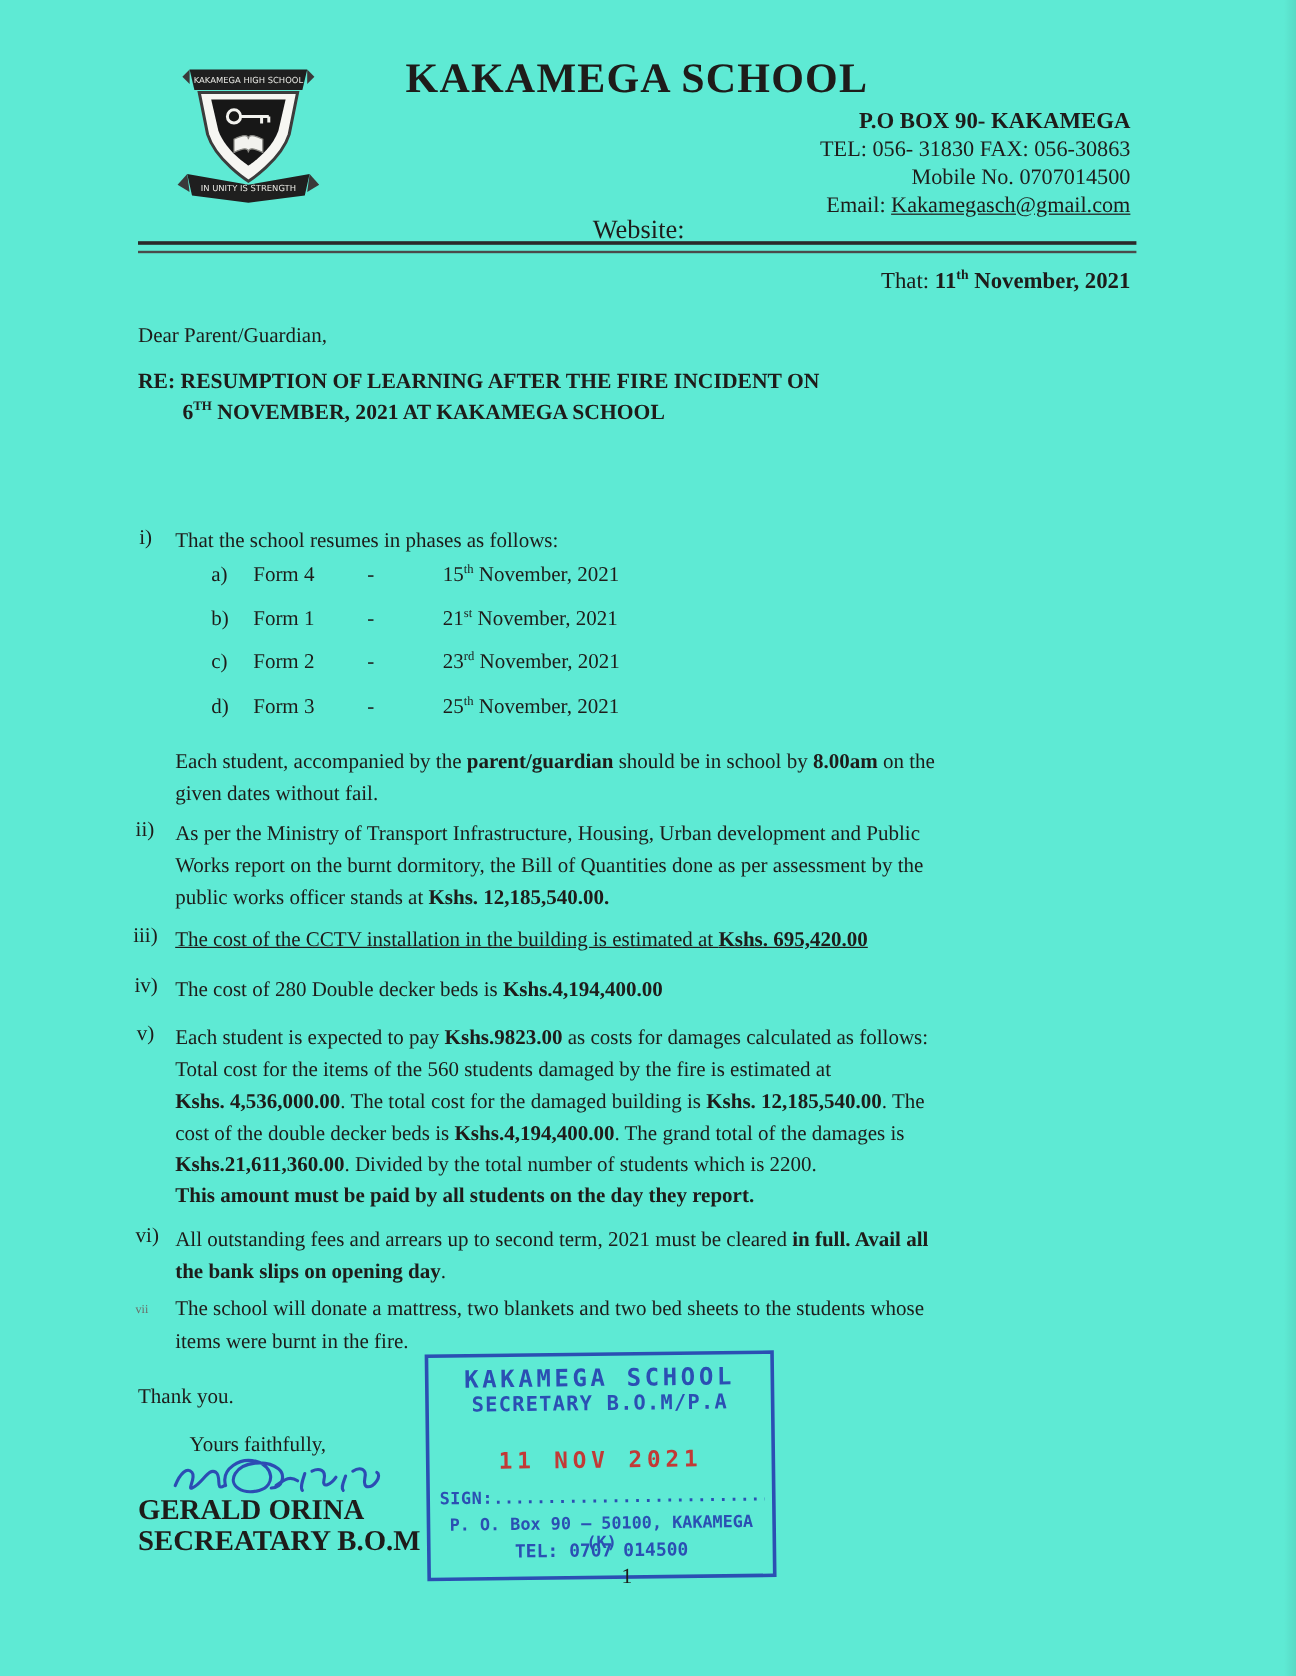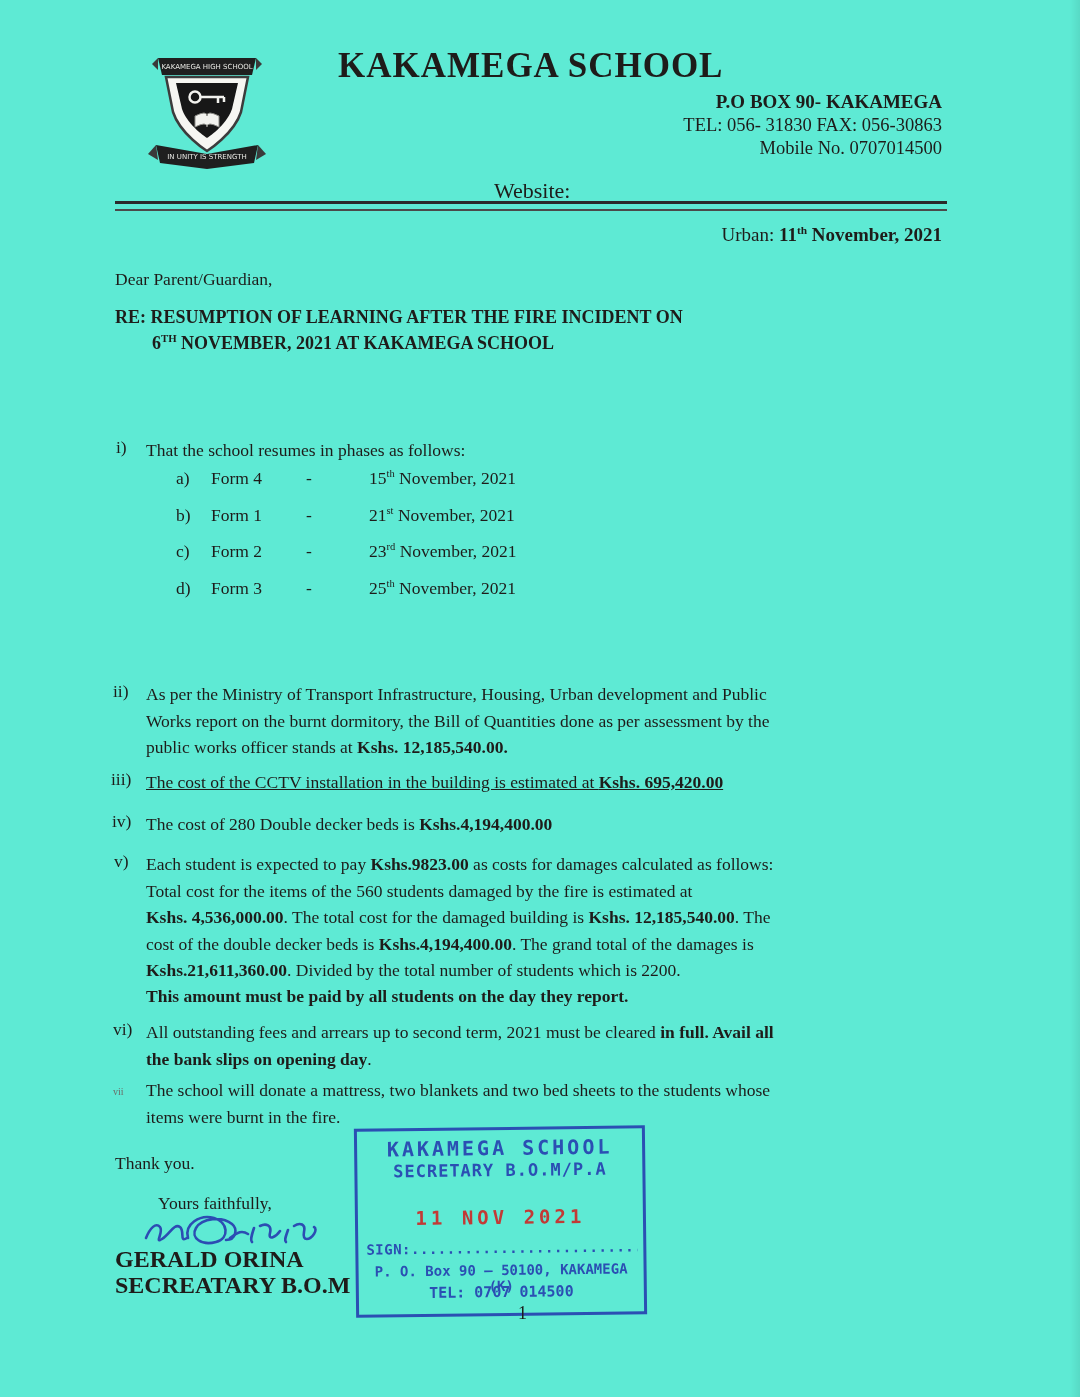--- a/index.html
+++ b/index.html
@@ -68,25 +68,26 @@
       <path d="M112,95 L120,104 L110,110 Z" fill="#3a3a3a"></path>
       <text x="61" y="109" font-size="7" fill="#e9e9e4" text-anchor="middle" font-family="DejaVu Sans, sans-serif">IN UNITY IS STRENGTH</text>
     </svg>
   </div>
 
   <div class="blk school-title">KAKAMEGA SCHOOL</div>
   <div class="blk contact">
     <div class="line1">P.O BOX 90- KAKAMEGA</div>
     <div>TEL: 056- 31830 FAX: 056-30863</div>
     <div>Mobile No. 0707014500</div>
+    <div><span>Email: </span><span class="u">Kakamegasch@gmail.com</span></div>
   </div>
   <div class="blk website">Website:</div>
   <div class="abs rule"></div>
 
-  <div class="blk date-line"><span>Urban: </span><span class="b">11</span><sup class="b">th</sup><span class="b"> November, 2021</span></div>
+  <div class="blk date-line"><span>That: </span><span class="b">11</span><sup class="b">th</sup><span class="b"> November, 2021</span></div>
 
   <div class="blk" style="left:115px; top:266px;"><span>Dear Parent/Guardian,</span></div>
 
   <div class="blk subject" style="left:115px; top:304px;"><span>RE: RESUMPTION OF LEARNING AFTER THE FIRE INCIDENT ON</span></div>
   <div class="blk subject" style="left:152px; top:330px;"><span>6</span><sup>TH</sup><span> NOVEMBER, 2021 AT KAKAMEGA SCHOOL</span></div>
 
 
   <span class="marker" style="left:116px; top:437px;">i)</span>
   <div class="blk" style="left:146px; top:437px; width:780px;"><span>That the school resumes in phases as follows:</span></div>
 
@@ -110,20 +111,21 @@
         <span class="fdate">23<sup>rd</sup> November, 2021</span>
       </div>
       <div class="form-row">
         <span class="fm">d)</span>
         <span class="fn">Form 3</span>
         <span class="fd">-</span>
         <span class="fdate">25<sup>th</sup> November, 2021</span>
       </div>
     </div>
 
+  <div class="blk" style="left:146px; top:621px; width:790px;"><span>Each student, accompanied by the </span><span class="b">parent/guardian</span><span> should be in school by </span><span class="b">8.00am</span><span> on the</span><br><span>given dates without fail.</span></div>
 
   <span class="marker" style="left:113px; top:681px;">ii)</span>
   <div class="blk" style="left:146px; top:681px; width:790px;"><span>As per the Ministry of Transport Infrastructure, Housing, Urban development and Public</span><br><span>Works report on the burnt dormitory, the Bill of Quantities done as per assessment by the</span><br><span>public works officer stands at </span><span class="b">Kshs. 12,185,540.00.</span></div>
 
   <span class="marker" style="left:111px; top:769px;">iii)</span>
   <div class="blk" style="left:146px; top:769px; width:800px;text-decoration:underline;"><span>The cost of the CCTV installation in the building is estimated at </span><span class="b">Kshs. 695,420.00</span></div>
 
   <span class="marker" style="left:112px; top:811px;">iv)</span>
   <div class="blk" style="left:146px; top:811px; width:800px;"><span>The cost of 280 Double decker beds is </span><span class="b">Kshs.4,194,400.00</span></div>
 

